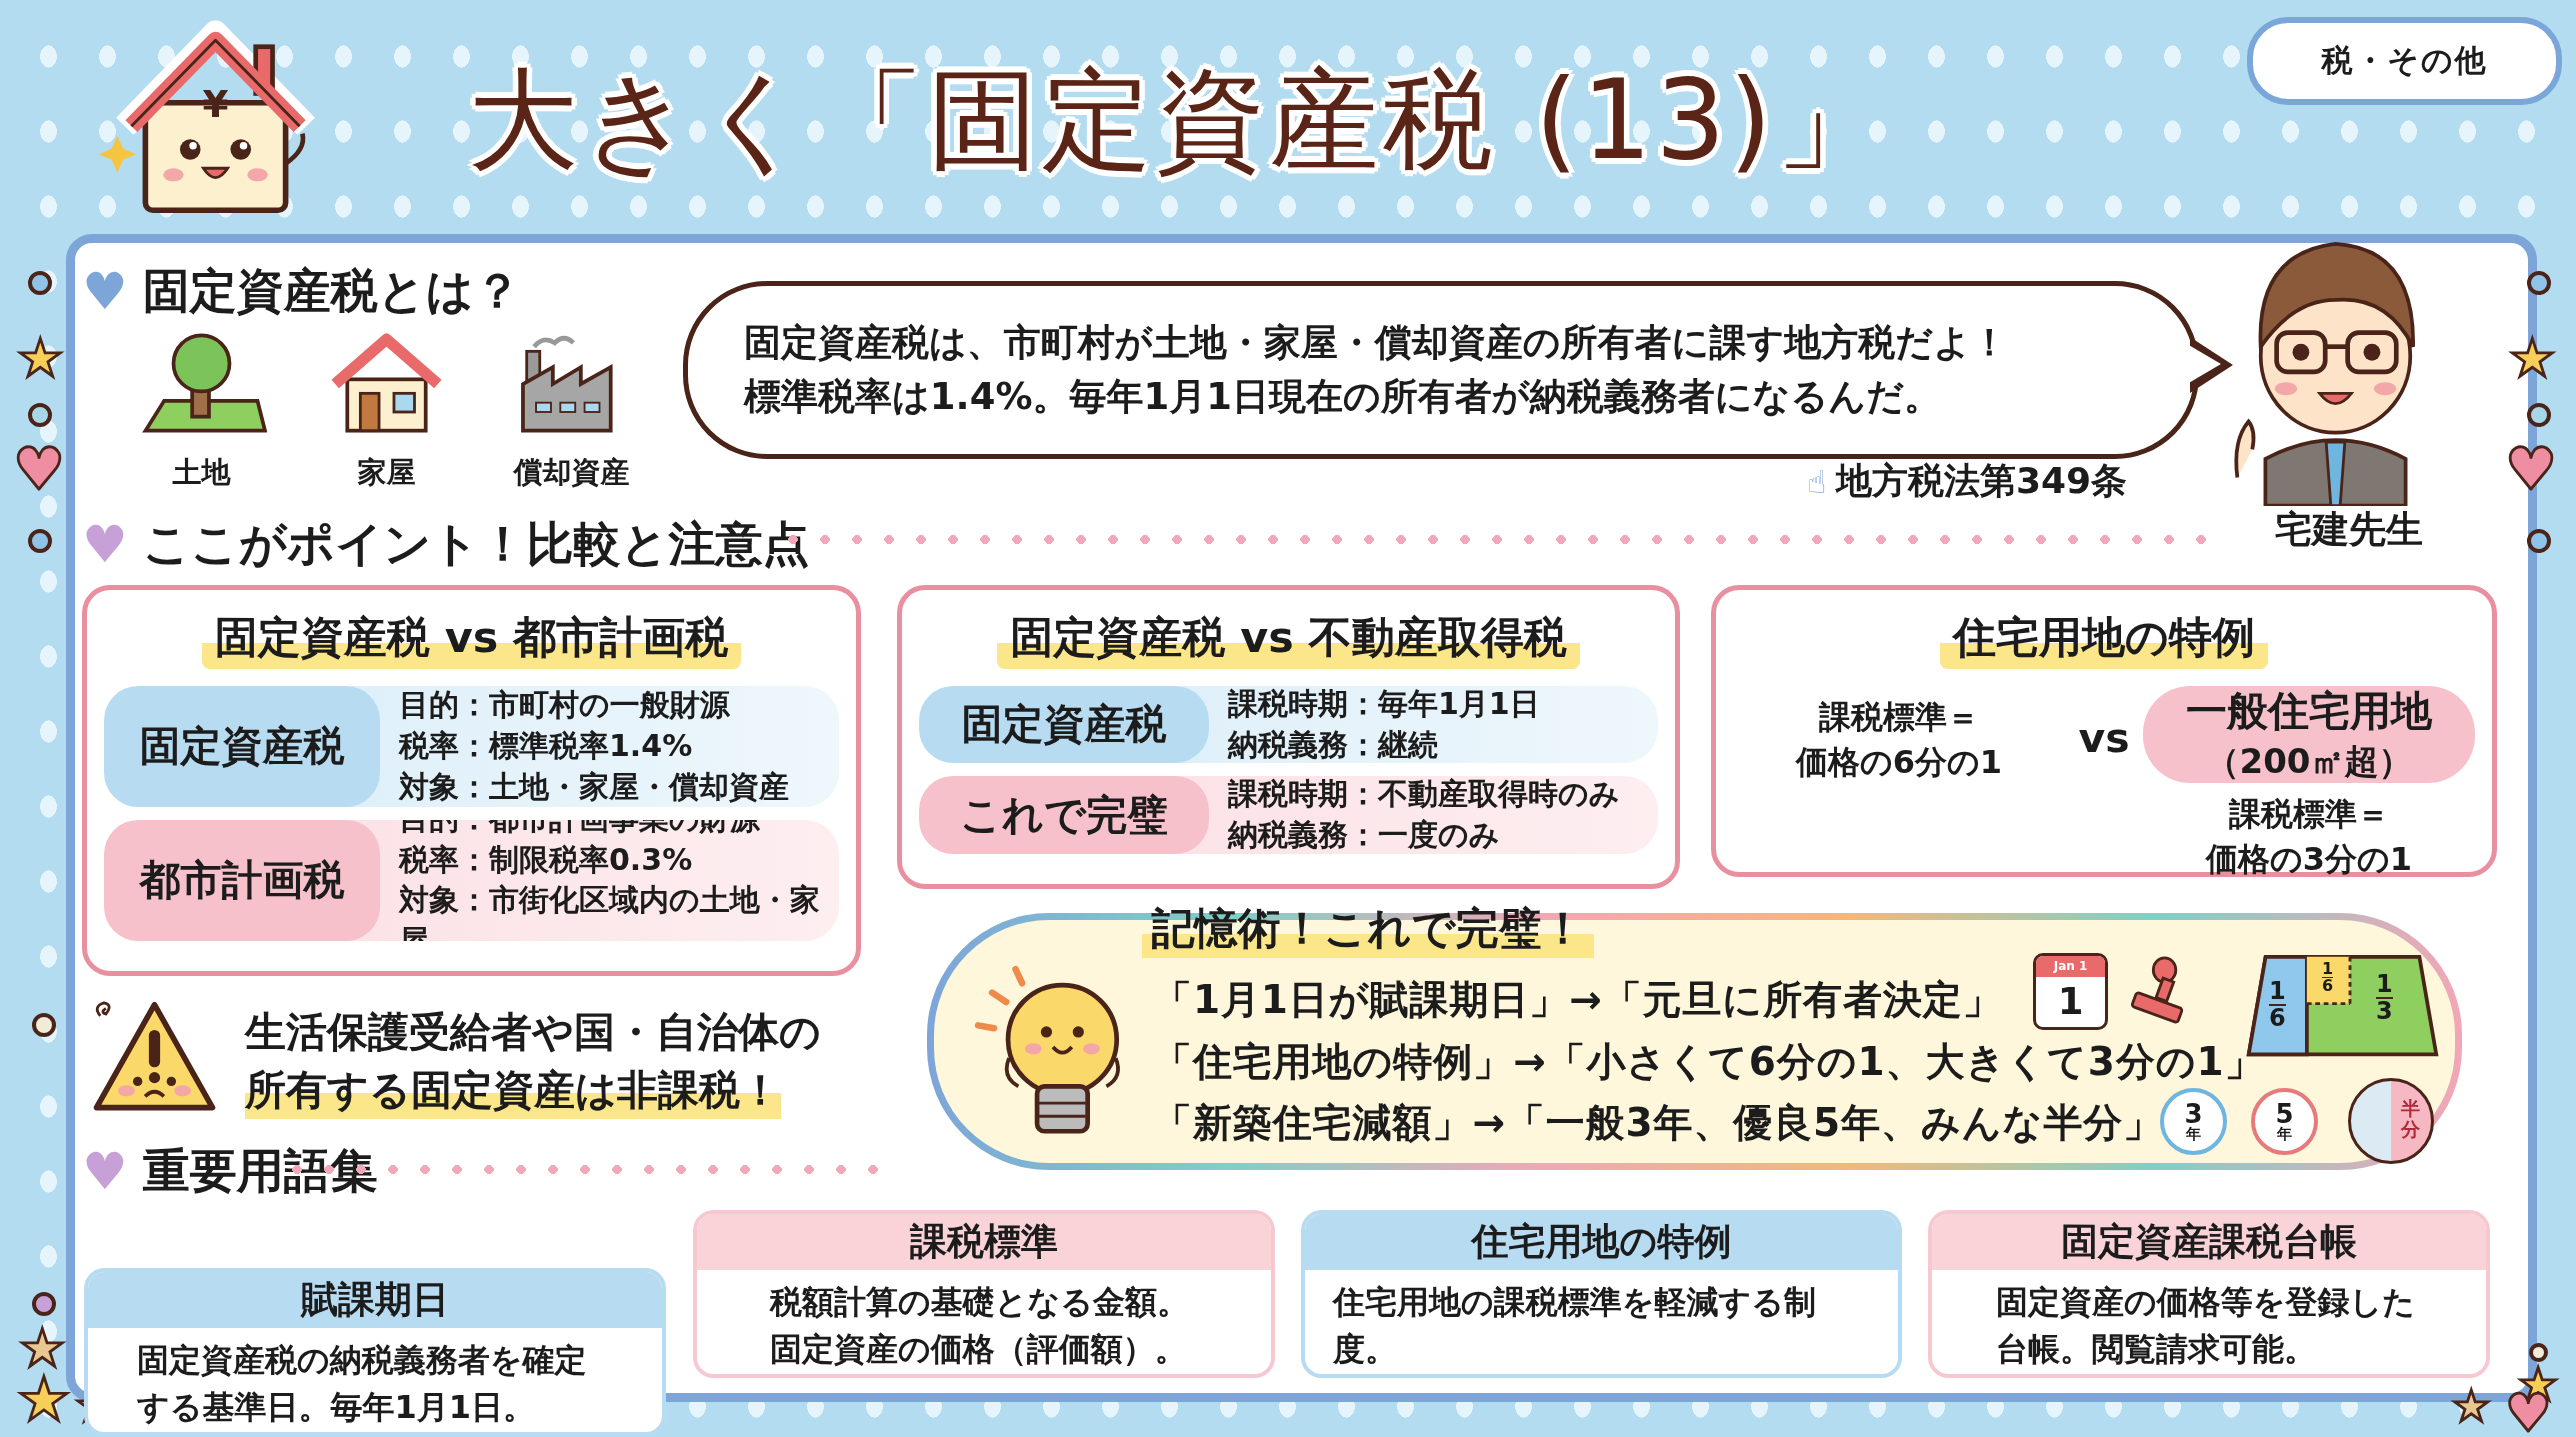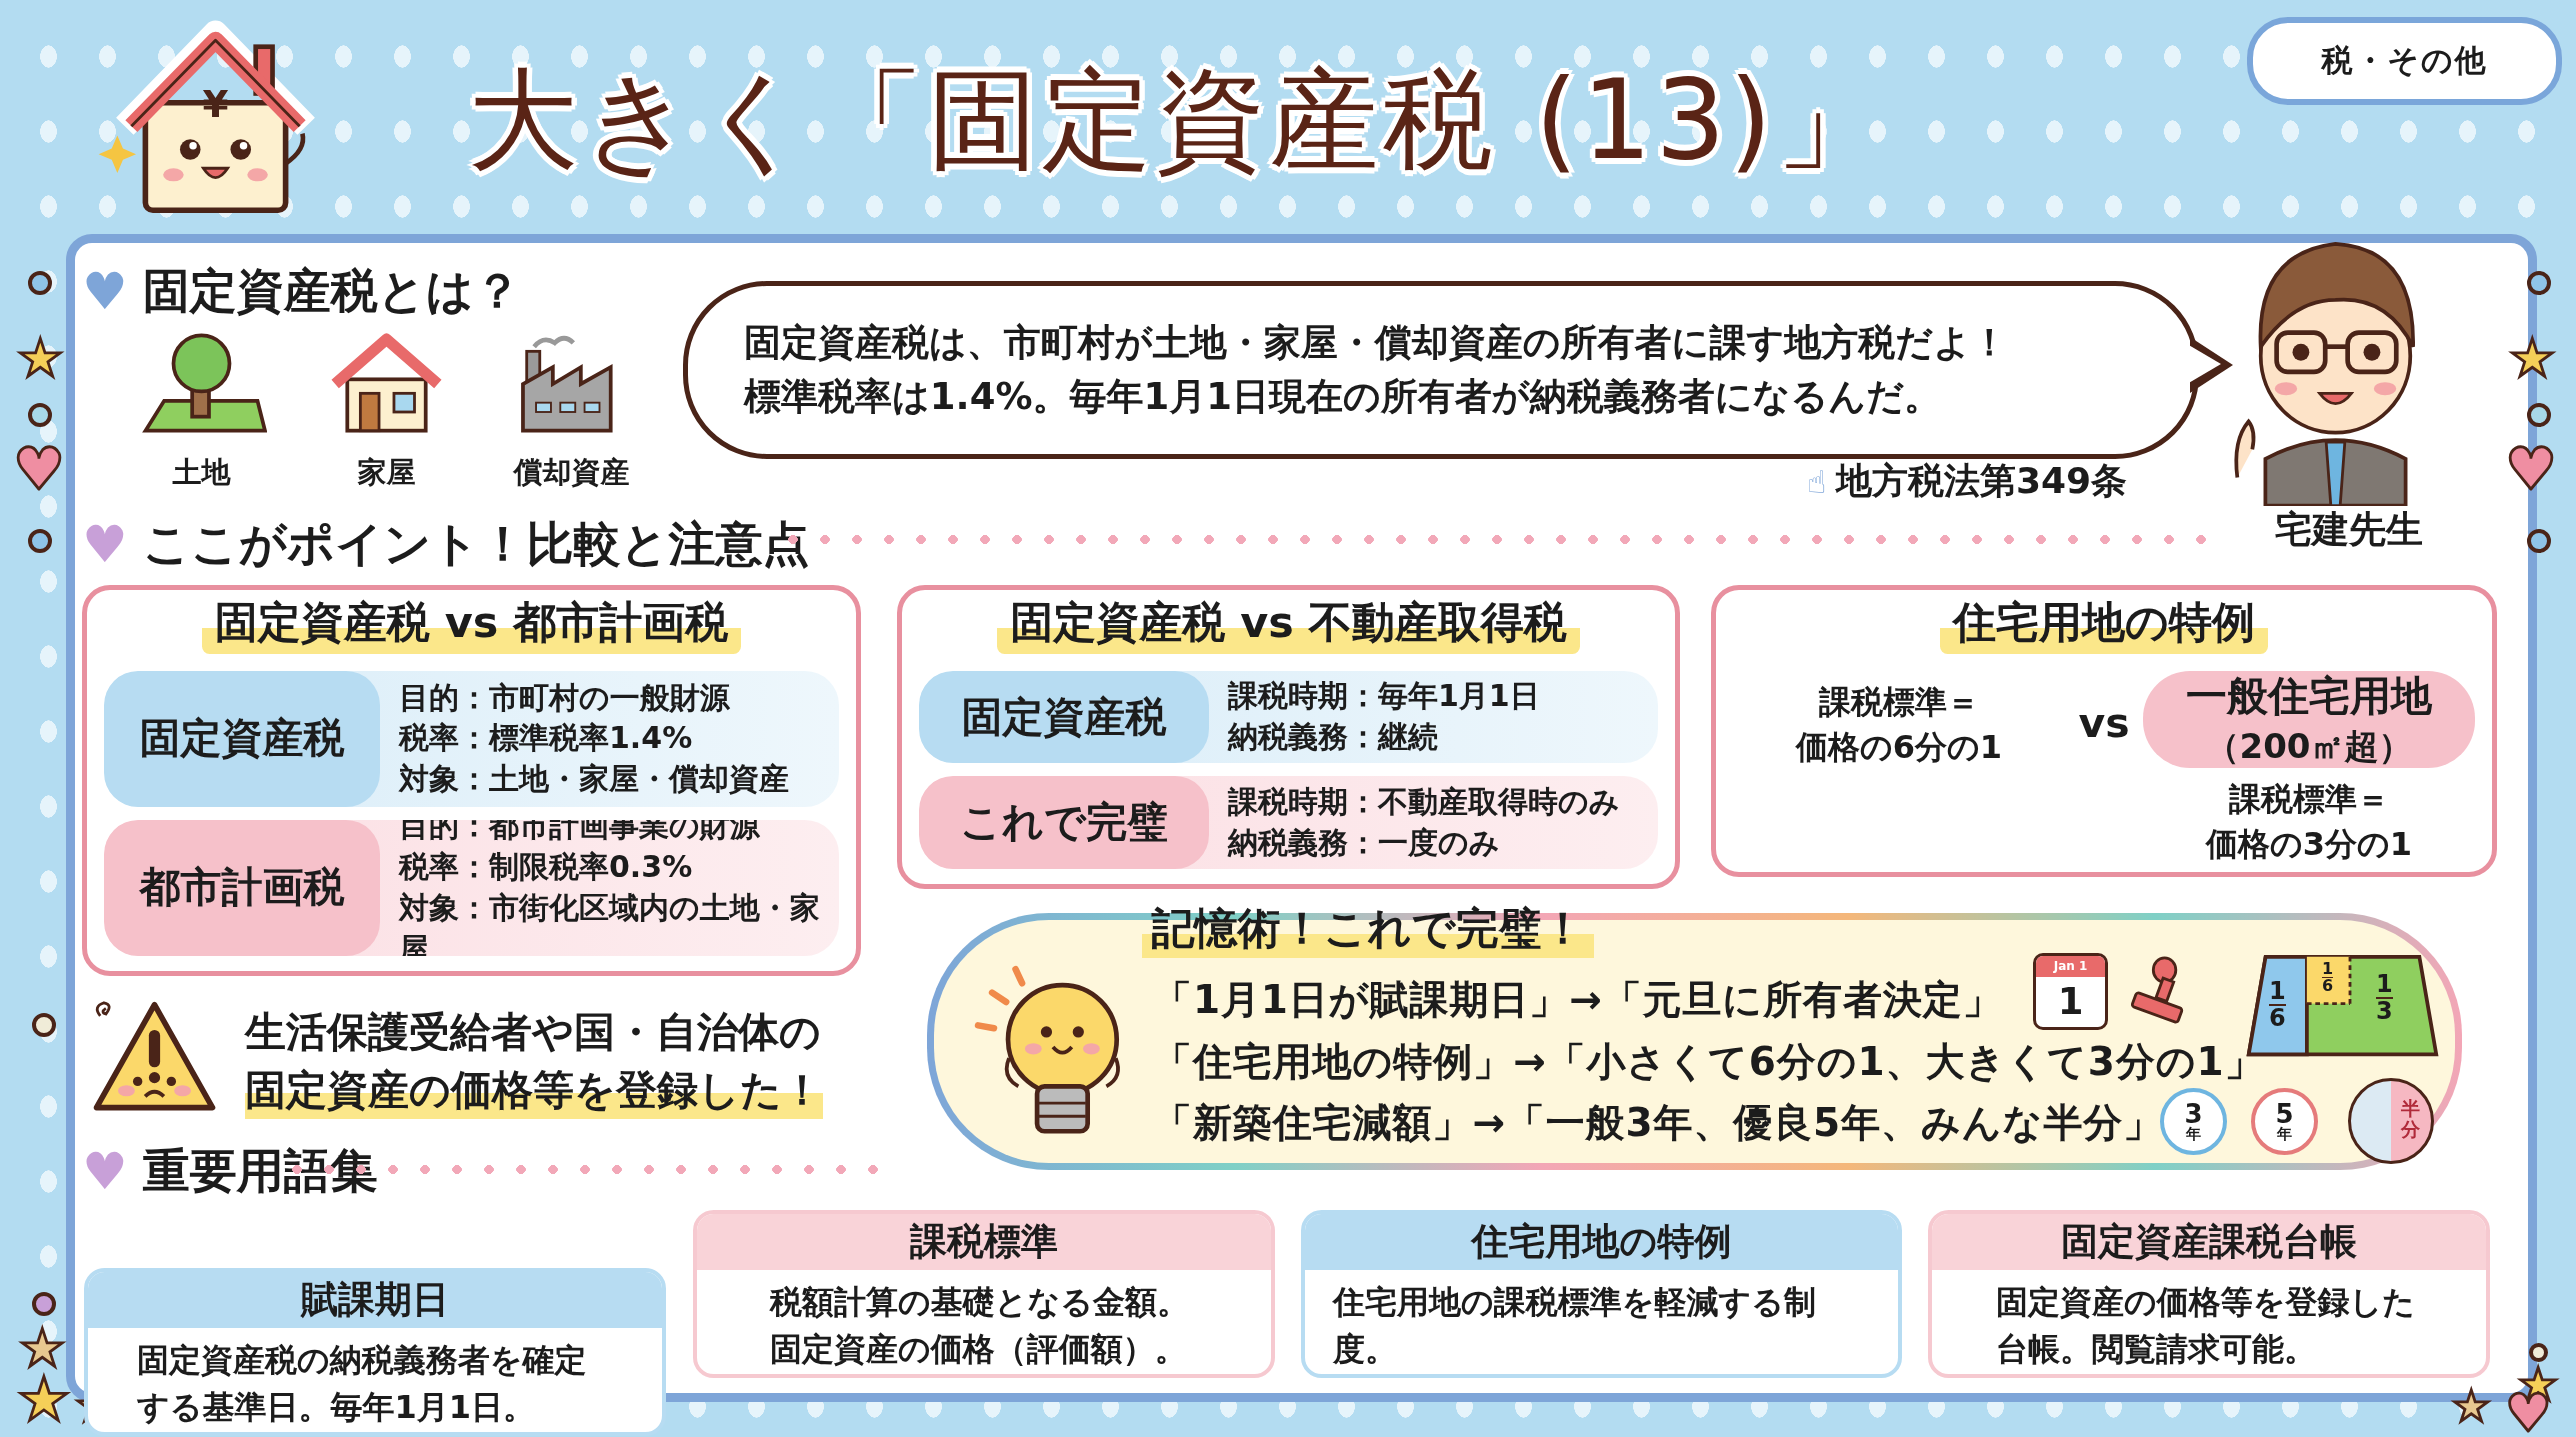--- a/index.html
+++ b/index.html
@@ -66,21 +66,21 @@
   .bubble-tail-inner {
     left: 2187px; top: 344px; width: 0; height: 0;
     border-top: 20.6px solid transparent; border-bottom: 20.6px solid transparent;
     border-left: 34px solid #fff;
   }
   .law-ref { left: 1807px; top: 457px; font-size: 36px; font-weight: bold; display: flex; gap: 9.4px; align-items: center; }
 
   
   .cbox {
     border: 5.6px solid #e8909f; border-radius: 28px; background: #fff;
-    padding: 2px 17px; display: flex; flex-direction: column; align-items: center;
+    padding: 17px 17px; display: flex; flex-direction: column; align-items: center;
   }
   .cbox-title {
     font-size: 43px; font-weight: bold; padding: 1.9px 13px; margin-bottom: 17px;
     background: linear-gradient(transparent 58%, #fbe78a 58%); border-radius: 7.5px; white-space: nowrap;
   }
   .crow { display: flex; width: 100%; border-radius: 34px; overflow: hidden; margin-bottom: 13px; }
   .crow.blue { background: linear-gradient(90deg, #d8ecf8, #eef7fc); }
   .crow.pink { background: linear-gradient(90deg, #fbdde2, #fdeef0); }
   .crow-label {
     flex: 0 0 auto; display: flex; align-items: center; justify-content: center;
@@ -323,21 +323,21 @@
     <circle cx="70" cy="86" r="6" fill="#4a2418"></circle>
     <circle cx="52" cy="90" r="5" fill="#4a2418"></circle>
       <circle cx="88" cy="90" r="5" fill="#4a2418"></circle>
     <path d="M60 106 Q70 96 80 106" fill="none" stroke="#4a2418" stroke-width="4"></path>
     <ellipse cx="40" cy="100" rx="9" ry="6" fill="#f4a7a7"></ellipse>
       <ellipse cx="100" cy="100" rx="9" ry="6" fill="#f4a7a7"></ellipse>
   </svg>
 </div>
 <div class="abs warning-text" style="left:245px;top:1003px;">
   <div>生活保護受給者や国・自治体の</div>
-  <div class="hl" style="display:inline-block;">固定資産の価格等を登録した！</div>
+  <div class="hl" style="display:inline-block;">所有する固定資産は非課税！</div>
 </div>
 
 <div class="abs cloud-border"></div>
 <div class="abs mnemo-title">記憶術！これで完璧！</div>
 
 <div class="abs" style="left:964px;top:955px;width:178px;height:197px;">
   <svg width="178" height="197" viewBox="0 0 190 210">
     <line x1="30" y1="40" x2="45" y2="50" stroke="#f08a4a" stroke-width="7" stroke-linecap="round"></line>
     <line x1="55" y1="15" x2="62" y2="30" stroke="#f08a4a" stroke-width="7" stroke-linecap="round"></line>
     <line x1="15" y1="75" x2="32" y2="78" stroke="#f08a4a" stroke-width="7" stroke-linecap="round"></line>

